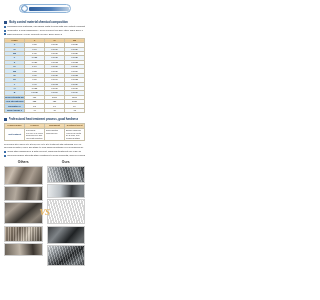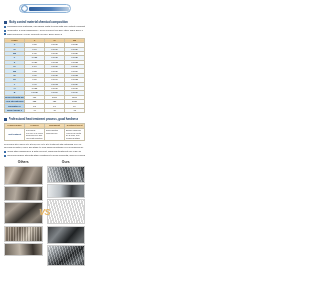--- a/index.html
+++ b/index.html
@@ -171,20 +171,21 @@
       rgba(0,0,0,0.20) 1.2px 2.6px);
   }
   .vs-mark {
     position: absolute; left: 50%; top: 46%;
     transform: translate(-50%,-50%);
     font-size: 9px; font-weight: bold; font-style: italic;
     color: rgba(226,168,70,0.85);
     line-height: 9px; letter-spacing: -0.5px;
     pointer-events: none; z-index: 5;
     text-shadow: 0 0 1px rgba(255,255,255,0.7);
+    font-family: Liberation Serif, serif;
   }
 </style>
 </head>
 <body>
 
 <div class="page">
 
   <div class="logo-band">
     <div class="logo-pill">
       <div class="logo-mark"></div>

